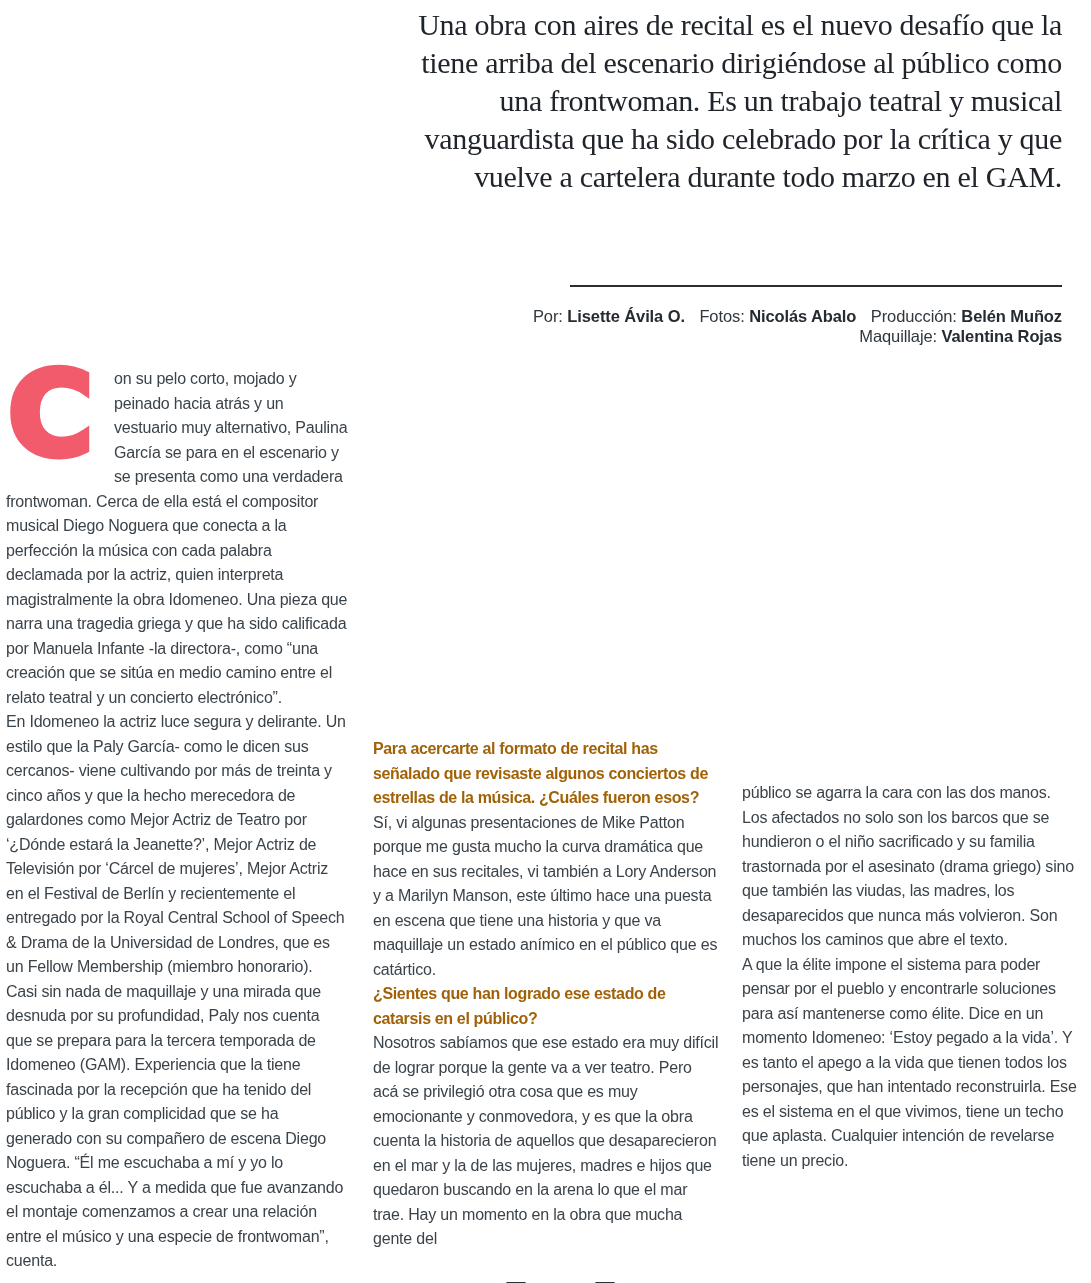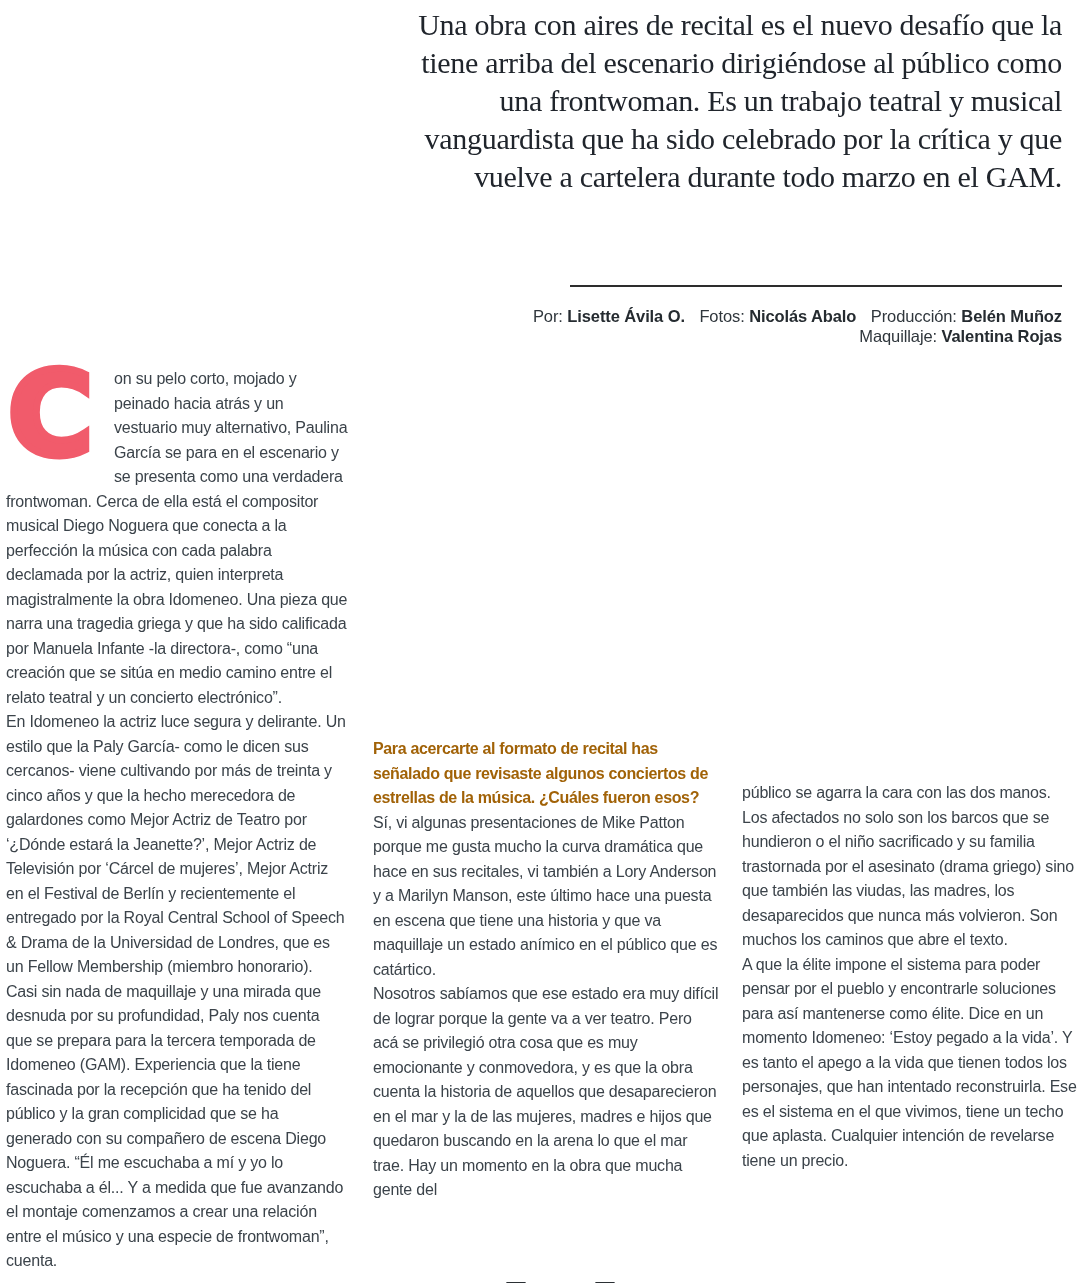--- a/index.html
+++ b/index.html
@@ -67,20 +67,21 @@
     <p><span class="dropcap-box">
           <span class="dropcap">C</span>
         </span><span>on su pelo corto, mojado y peinado hacia atrás y un vestuario muy alternativo, Paulina García se para en el escenario y se presenta como una verdadera frontwoman. Cerca de ella está el compositor musical Diego Noguera que conecta a la perfección la música con cada palabra declamada por la actriz, quien interpreta magistralmente la obra Idomeneo. Una pieza que narra una tragedia griega y que ha sido calificada por Manuela Infante -la directora-, como “una creación que se sitúa en medio camino entre el relato teatral y un concierto electrónico”.</span></p>
     <p>En Idomeneo la actriz luce segura y delirante. Un estilo que la Paly García- como le dicen sus cercanos- viene cultivando por más de treinta y cinco años y que la hecho merecedora de galardones como Mejor Actriz de Teatro por ‘¿Dónde estará la Jeanette?’, Mejor Actriz de Televisión por ‘Cárcel de mujeres’, Mejor Actriz en el Festival de Berlín y recientemente el entregado por la Royal Central School of Speech &amp; Drama de la Universidad de Londres, que es un Fellow Membership (miembro honorario).</p>
     <p>Casi sin nada de maquillaje y una mirada que desnuda por su profundidad, Paly nos cuenta que se prepara para la tercera temporada de Idomeneo (GAM). Experiencia que la tiene fascinada por la recepción que ha tenido del público y la gran complicidad que se ha generado con su compañero de escena Diego Noguera. “Él me escuchaba a mí y yo lo escuchaba a él... Y a medida que fue avanzando el montaje comenzamos a crear una relación entre el músico y una especie de frontwoman”, cuenta.</p>
   </div>
 
   <div class="col col2">
     <p class="q">Para acercarte al formato de recital has señalado que revisaste algunos conciertos de estrellas de la música. ¿Cuáles fueron esos?</p>
     <p class="a">Sí, vi algunas presentaciones de Mike Patton porque me gusta mucho la curva dramática que hace en sus recitales, vi también a Lory Anderson y a Marilyn Manson, este último hace una puesta en escena que tiene una historia y que va maquillaje un estado anímico en el público que es catártico.</p>
+    <p class="q">¿Sientes que han logrado ese estado de catarsis en el público?</p>
     <p class="a">Nosotros sabíamos que ese estado era muy difícil de lograr porque la gente va a ver teatro. Pero acá se privilegió otra cosa que es muy emocionante y conmovedora, y es que la obra cuenta la historia de aquellos que desaparecieron en el mar y la de las mujeres, madres e hijos que quedaron buscando en la arena lo que el mar trae. Hay un momento en la obra que mucha gente del</p>
   </div>
 
   <div class="col col3">
     <p class="a">público se agarra la cara con las dos manos. Los afectados no solo son los barcos que se hundieron o el niño sacrificado y su familia trastornada por el asesinato (drama griego) sino que también las viudas, las madres, los desaparecidos que nunca más volvieron. Son muchos los caminos que abre el texto.</p>
     <p class="a">A que la élite impone el sistema para poder pensar por el pueblo y encontrarle soluciones para así mantenerse como élite. Dice en un momento Idomeneo: ‘Estoy pegado a la vida’. Y es tanto el apego a la vida que tienen todos los personajes, que han intentado reconstruirla. Ese es el sistema en el que vivimos, tiene un techo que aplasta. Cualquier intención de revelarse tiene un precio.</p>
   </div>
 
   <div class="pagenum">
     <span class="dash">—</span>

